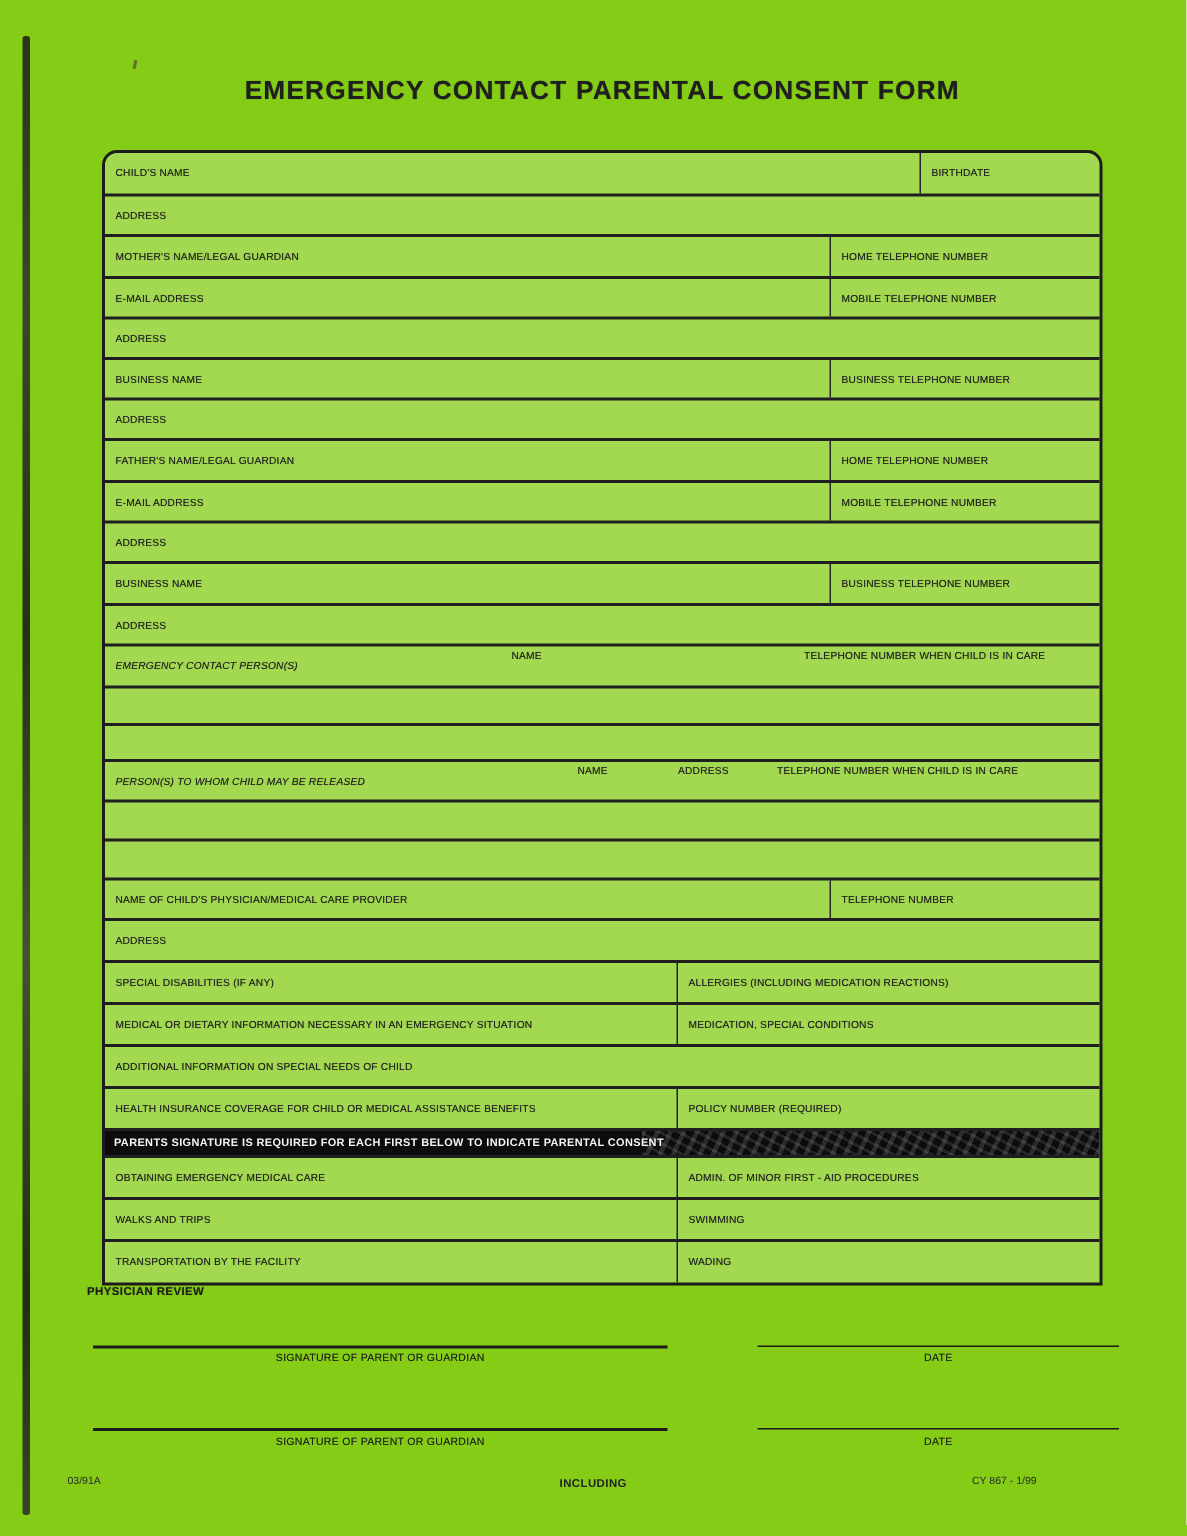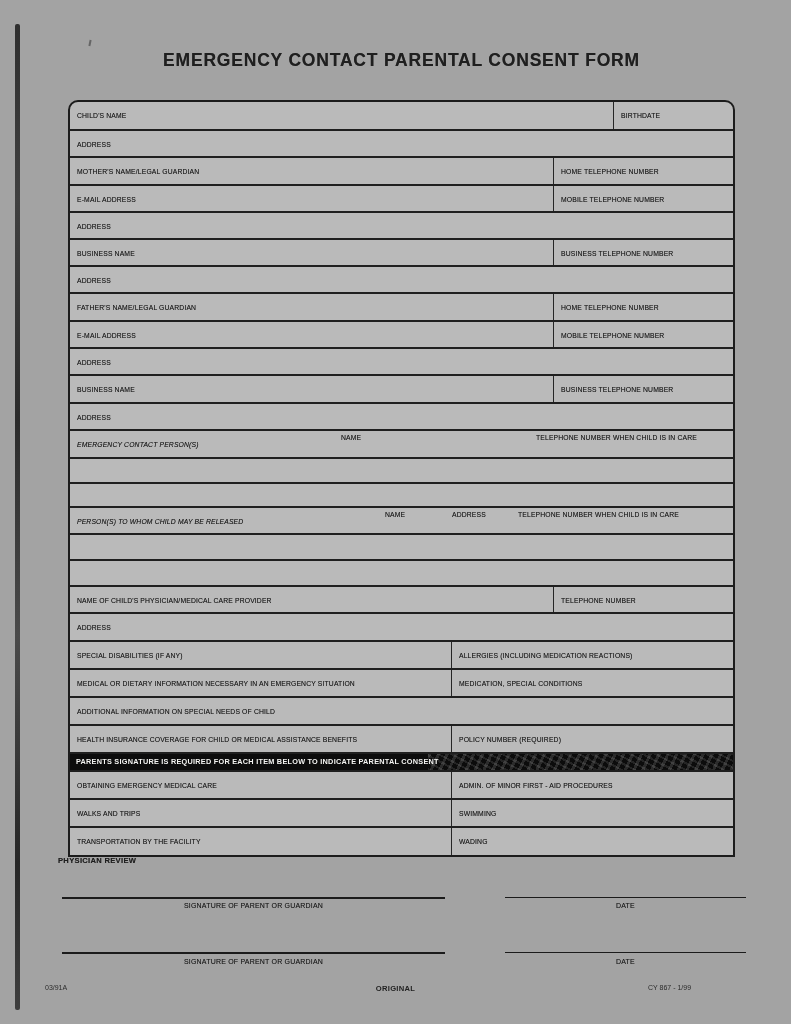--- a/index.html
+++ b/index.html
@@ -1,16 +1,16 @@
 <!DOCTYPE html>
 <html><head>
 <meta charset="utf-8">
 <style>
   html,body{margin:0;padding:0;background:#ffffff;}
-  .page{position:relative;width:791px;height:1024px;background:#a3a3a3;overflow:hidden;
+  .page{position:relative;width:791px;height:1024px;background:#84cc16;overflow:hidden;
         font-family:"Liberation Sans", sans-serif;color:#1d1d1d;}
   
   .scan-edge{position:absolute;left:15px;top:24px;width:5px;height:986px;
              background:linear-gradient(180deg,#1a1a1a 0%,#2e2e2e 18%,#151515 40%,#3a3a3a 62%,#101010 85%,#2c2c2c 100%);
              opacity:.85;border-radius:2px;}
   .tick{position:absolute;left:89px;top:40px;width:2px;height:6px;background:#4a4a4a;transform:rotate(12deg);opacity:.7;}
 
   .title{position:absolute;left:68px;top:50px;width:667px;text-align:center;
          font-size:17.5px;font-weight:bold;letter-spacing:.8px;color:#1f1f1f;
          text-shadow:0 0 .6px rgba(25,25,25,.6);}
@@ -216,21 +216,21 @@
     <div class="row h26">
       <div class="cell">
         <span class="lbl">HEALTH INSURANCE COVERAGE FOR CHILD OR MEDICAL ASSISTANCE BENEFITS</span>
       </div>
       <div class="cell rc w282">
         <span class="lbl">POLICY NUMBER (REQUIRED)</span>
       </div>
     </div>
 
     <div class="banner-row">
-      <div class="banner-text">PARENTS SIGNATURE IS REQUIRED FOR EACH ITEM BELOW TO INDICATE PARENTAL CONSENT</div>
+      <div class="banner-text">PARENTS SIGNATURE IS REQUIRED FOR EACH FIRST BELOW TO INDICATE PARENTAL CONSENT</div>
     </div>
 
     <div class="row h26">
       <div class="cell">
         <span class="lbl">OBTAINING EMERGENCY MEDICAL CARE</span>
       </div>
       <div class="cell rc w282">
         <span class="lbl">ADMIN. OF MINOR FIRST - AID PROCEDURES</span>
       </div>
     </div>
@@ -258,15 +258,15 @@
   <div class="sig-label" style="left:62px;top:902px;width:383px;">SIGNATURE OF PARENT OR GUARDIAN</div>
   <div class="sig-line thin" style="left:505px;top:897px;width:241px;"></div>
   <div class="sig-label" style="left:505px;top:902px;width:241px;">DATE</div>
 
   <div class="sig-line" style="left:62px;top:952px;width:383px;"></div>
   <div class="sig-label" style="left:62px;top:958px;width:383px;">SIGNATURE OF PARENT OR GUARDIAN</div>
   <div class="sig-line thin" style="left:505px;top:952px;width:241px;"></div>
   <div class="sig-label" style="left:505px;top:958px;width:241px;">DATE</div>
 
   <div class="footer-left">03/91A</div>
-  <div class="footer-center">ORIGINAL</div>
+  <div class="footer-center">INCLUDING</div>
   <div class="footer-right">CY 867  -  1/99</div>
 </div>
 
 </body></html>

